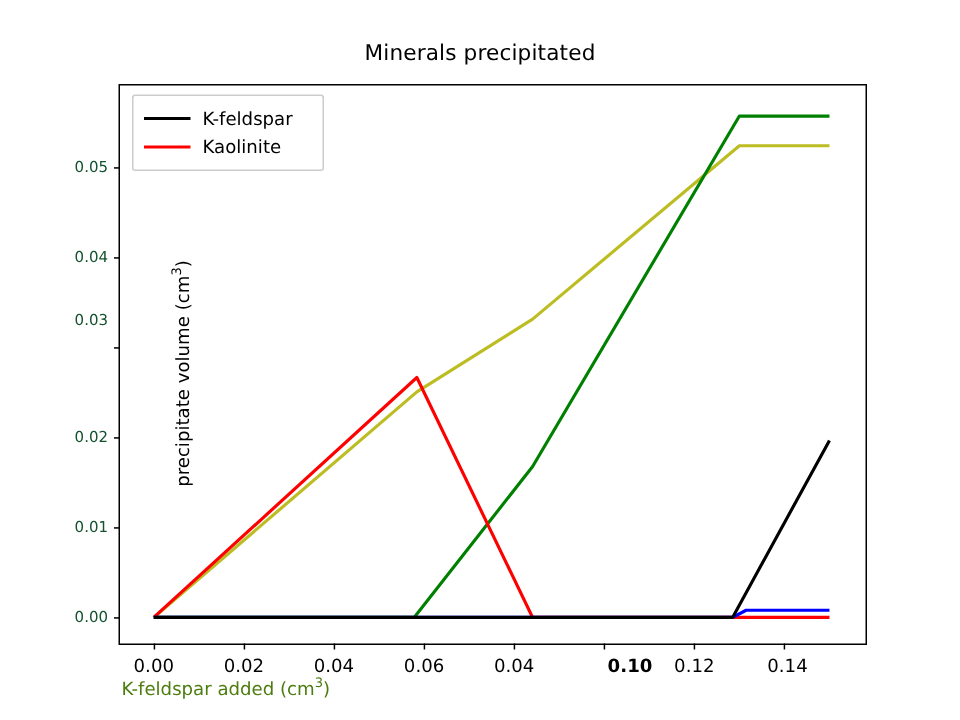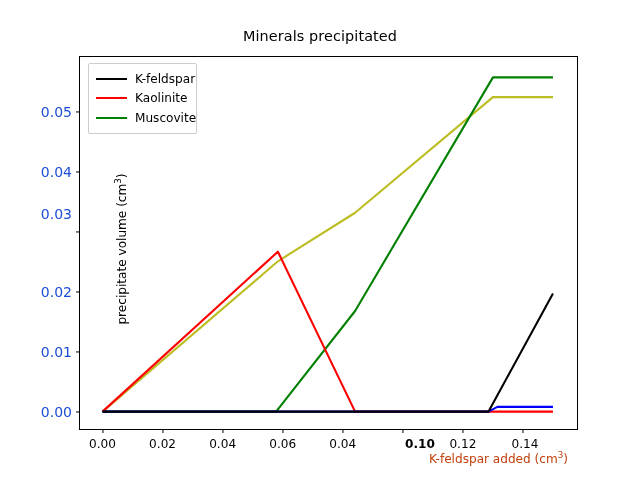--- a/index.html
+++ b/index.html
@@ -48,22 +48,22 @@
     overflow: hidden;
   }
   #plot-surface svg { display: block; }
 
   
   .ytick-label {
     position: absolute;
     right: 100%;
     margin-right: 8px;
     transform: translateY(-50%);
-    font-size: 14px;
-    color: #1d4ed8;
+    font-size: 10px;
+    color: #14532d;
     white-space: nowrap;
     text-align: right;
   }
   .ytick-mark {
     position: absolute;
     right: 100%;
     width: 3.6px;
     height: 1.1px;
     background: #000000;
     transform: translateY(-50%);
@@ -82,26 +82,26 @@
     top: 100%;
     width: 1.1px;
     height: 3.6px;
     background: #000000;
     transform: translateX(-50%);
   }
 
   
   #xlabel {
     position: absolute;
-    left: 71px;
+    left: 81px;
     top: 452px;
     width: 497px;
-    text-align: right;
-    font-size: 12.1px;
-    color: #c2410c;
+    text-align: left;
+    font-size: 12.1px;
+    color: #4d7c0f;
   }
   #ylabel {
     position: absolute;
     left: -8px;
     top: 242px;
     width: 260px;
     text-align: center;
     font-size: 12.1px;
     color: #000000;
     transform: rotate(-90deg);
@@ -110,21 +110,21 @@
   sup { font-size: 0.72em; vertical-align: super; line-height: 0; }
 
   
   #legend {
     position: absolute;
     left: 88px;
     top: 63px;
     background: #ffffff;
     border: 0.9px solid #cccccc;
     border-radius: 2px;
-    padding: 5px 0 5px 7px;
+    padding: 5px 20px 5px 7px;
     box-sizing: border-box;
   }
   .legend-row {
     display: flex;
     align-items: center;
     height: 19.5px;
   }
   .legend-swatch {
     width: 31px;
     height: 0;
@@ -196,19 +196,15 @@
 
   <div id="legend">
       <div class="legend-row">
         <span class="legend-swatch" style="border-top-color: rgb(0, 0, 0);"></span>
         <span class="legend-text">K-feldspar</span>
       </div>
       <div class="legend-row">
         <span class="legend-swatch" style="border-top-color: rgb(255, 0, 0);"></span>
         <span class="legend-text">Kaolinite</span>
       </div>
-      <div class="legend-row">
-        <span class="legend-swatch" style="border-top-color: rgb(0, 128, 0);"></span>
-        <span class="legend-text">Muscovite</span>
-      </div>
     </div>
 
 </div>
 
 </body></html>

